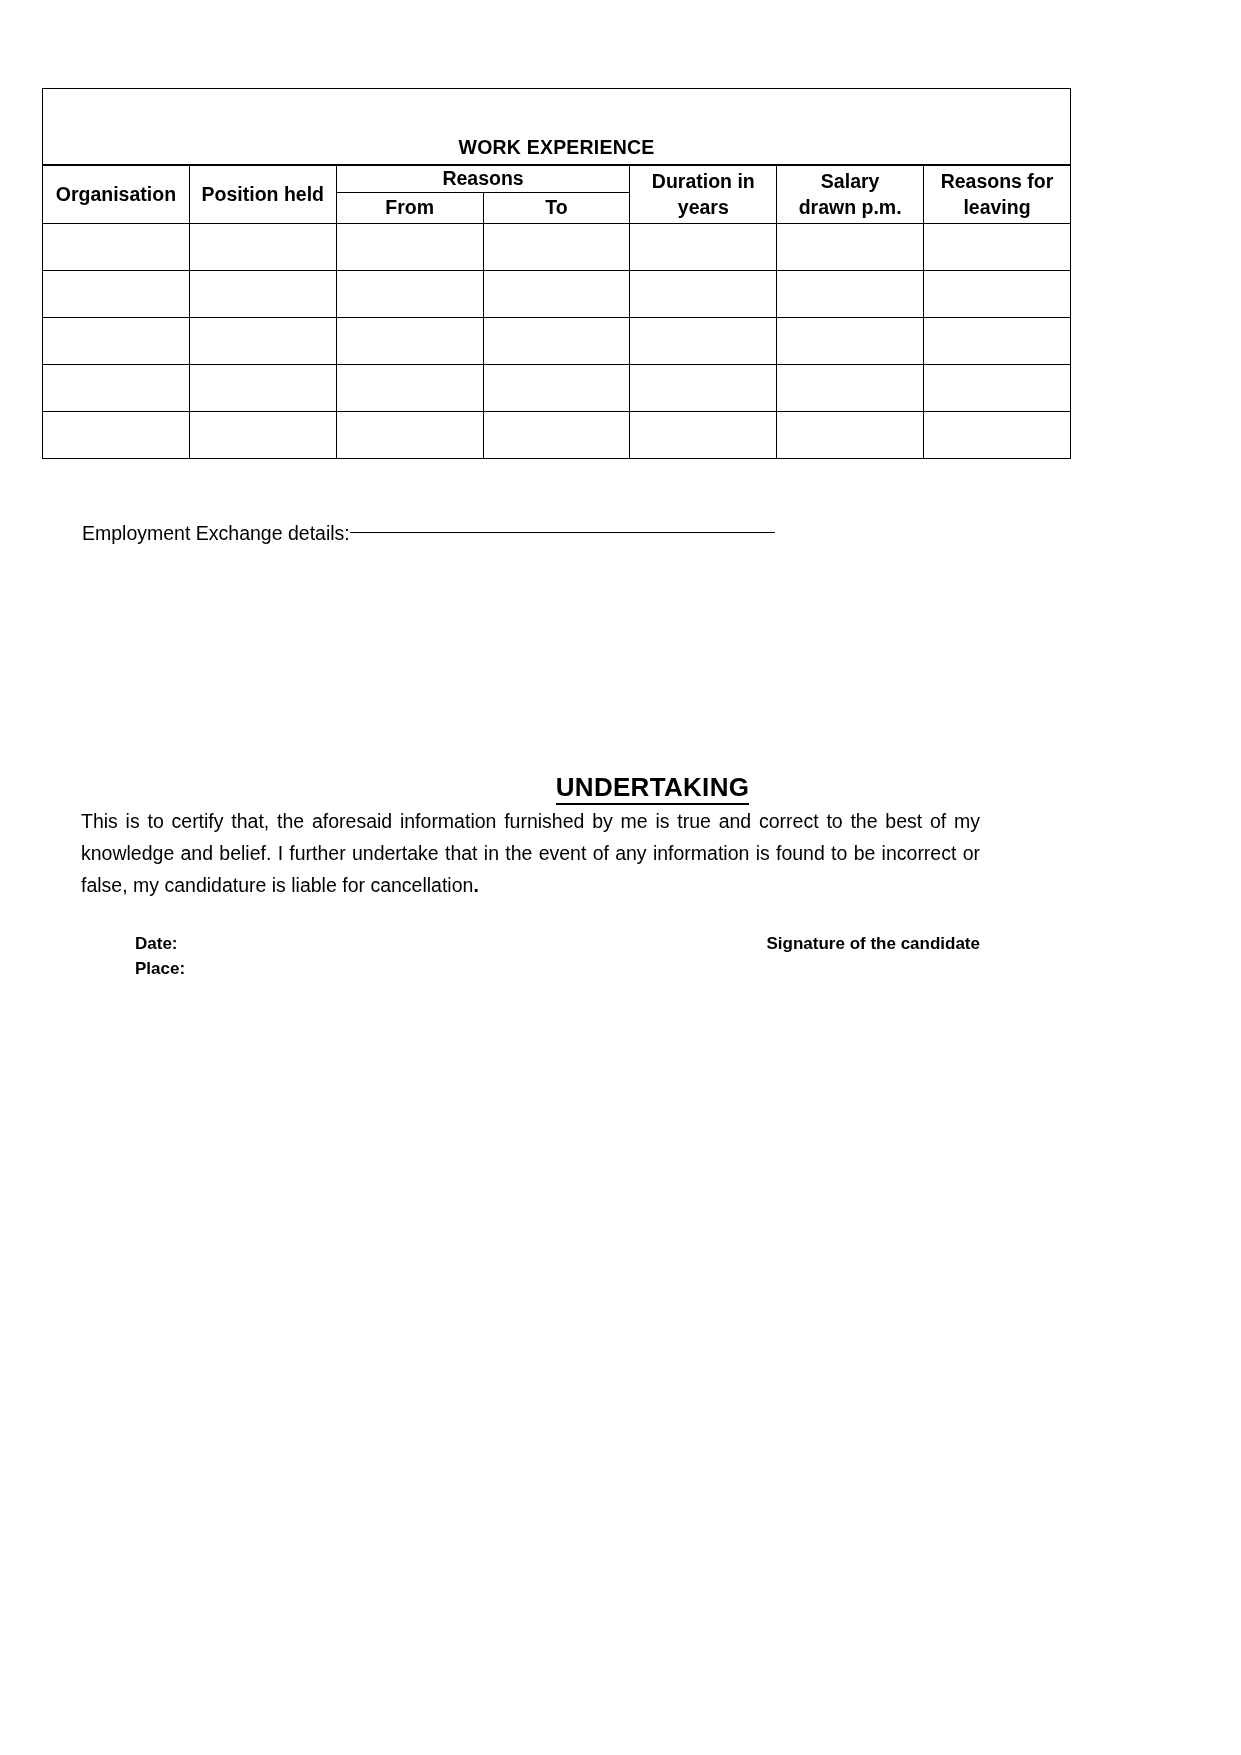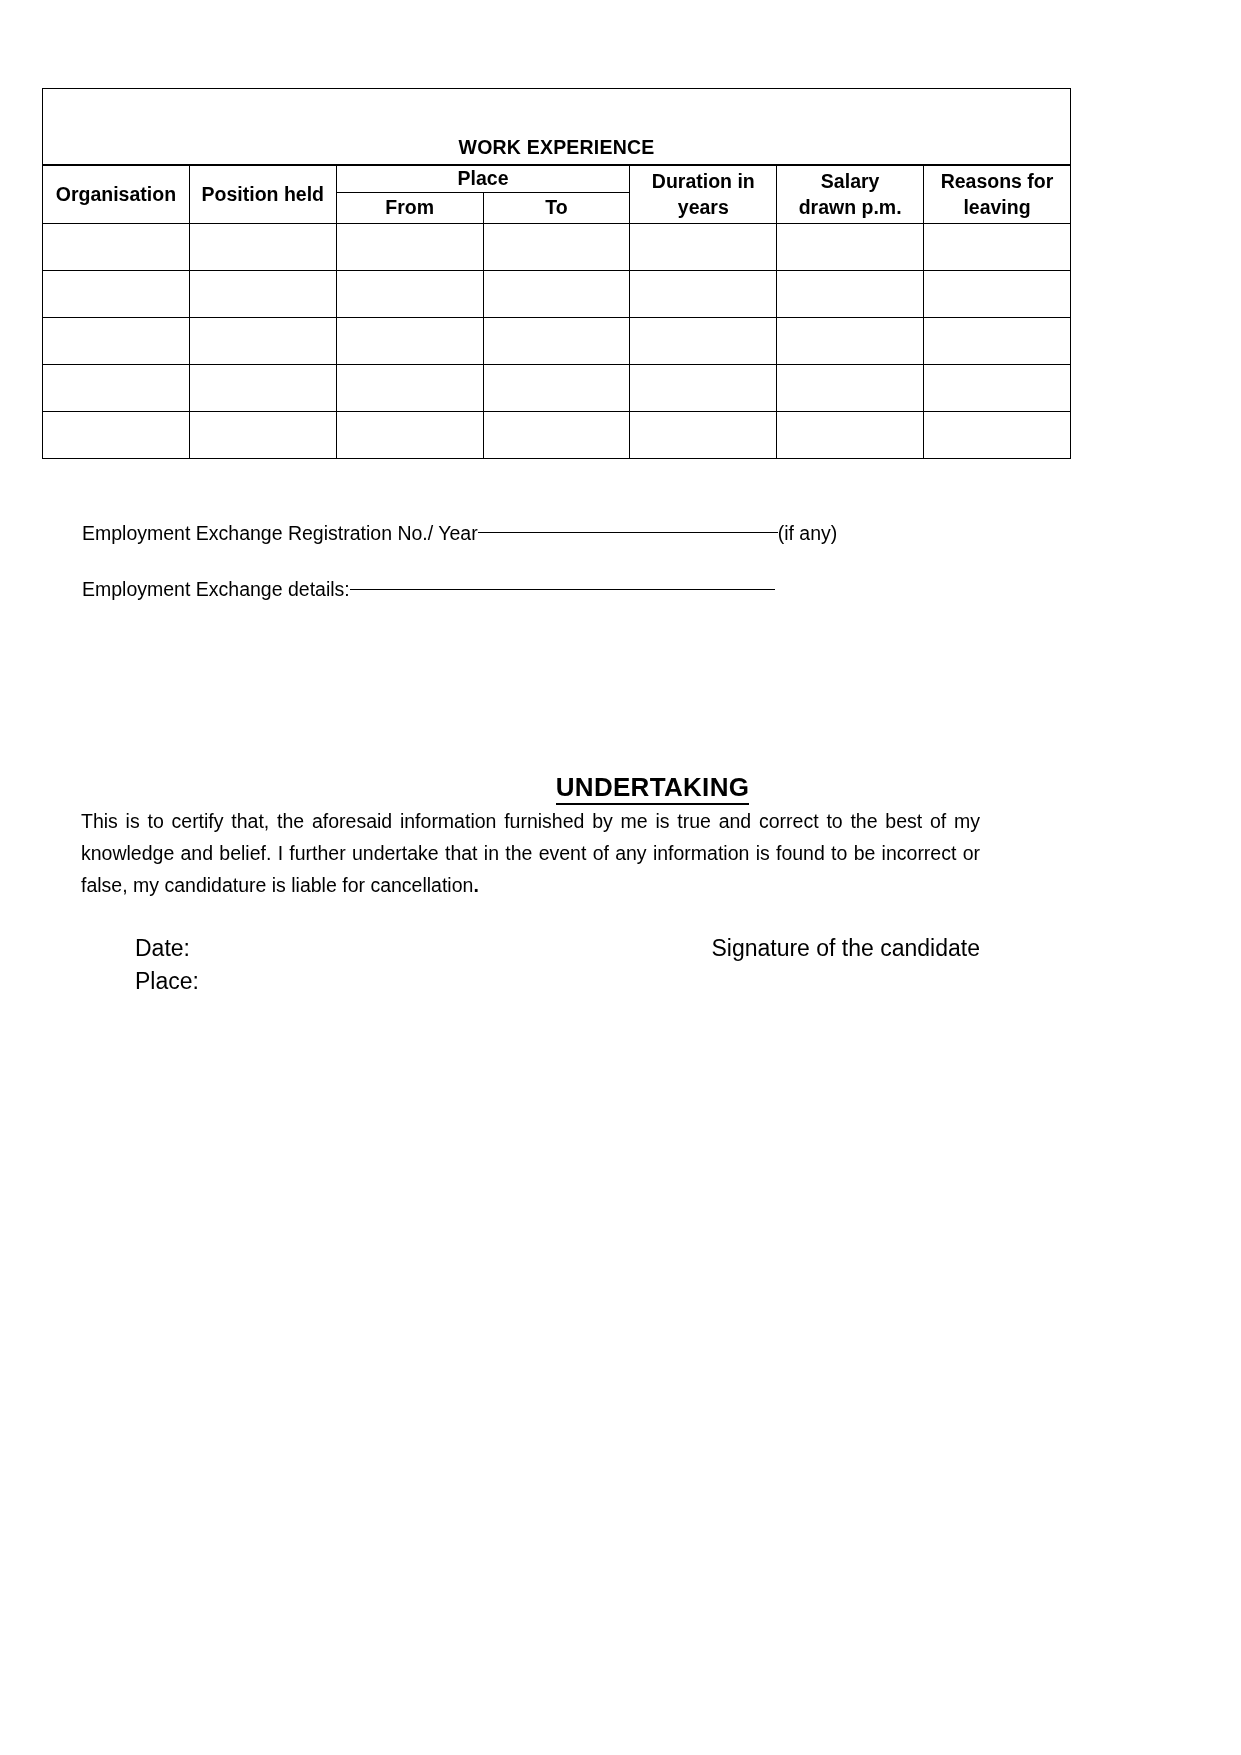--- a/index.html
+++ b/index.html
@@ -136,22 +136,22 @@
   .undertaking-body .tail-dot {
     font-weight: bold;
   }
 
   
   .sig-block {
     position: absolute;
     left: 135px;
     top: 932px;
     width: 845px;
-    font-size: 23px;
-    font-weight: normal;
+    font-size: 17px;
+    font-weight: bold;
     line-height: 1.45;
   }
   .sig-row {
     display: flex;
     justify-content: space-between;
     align-items: flex-start;
   }
   .sig-left-col { text-align: left; }
   .sig-right-col { text-align: right; }
 </style>
@@ -170,21 +170,21 @@
         </tr>
 
         <tr>
           <td class="col-org hdr-cell" rowspan="2">
             <span>Organisation</span>
           </td>
           <td class="col-pos hdr-cell" rowspan="2">
             <span>Position held</span>
           </td>
           <td class="period-top" colspan="2">
-            <span>Place</span>
+            <span>Reasons</span>
           </td>
           <td class="col-dur hdr-cell hdr-two-line" rowspan="2">
             <span>Duration in</span><br>
             <span>years</span>
           </td>
           <td class="col-sal hdr-cell hdr-two-line" rowspan="2">
             <span>Salary</span><br>
             <span>drawn p.m.</span>
           </td>
           <td class="col-rsn hdr-cell hdr-two-line" rowspan="2">
@@ -246,23 +246,20 @@
           <td></td>
           <td></td>
           <td></td>
         </tr>
       </tbody>
     </table>
   </div>
 
   <div class="fields">
 
-    <p class="field-line">
-      <span>Employment Exchange Registration No./ Year</span><span class="rule-line rule-300"></span><span>(if any)</span>
-    </p>
 
     <p class="field-line">
       <span>Employment Exchange details:</span><span class="rule-line rule-420"></span>
     </p>
 
 
 
   </div>
 
   <div class="undertaking-title">

